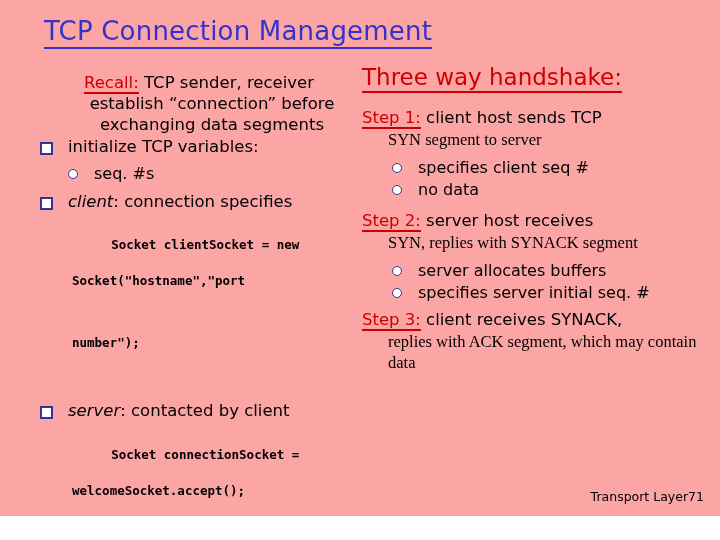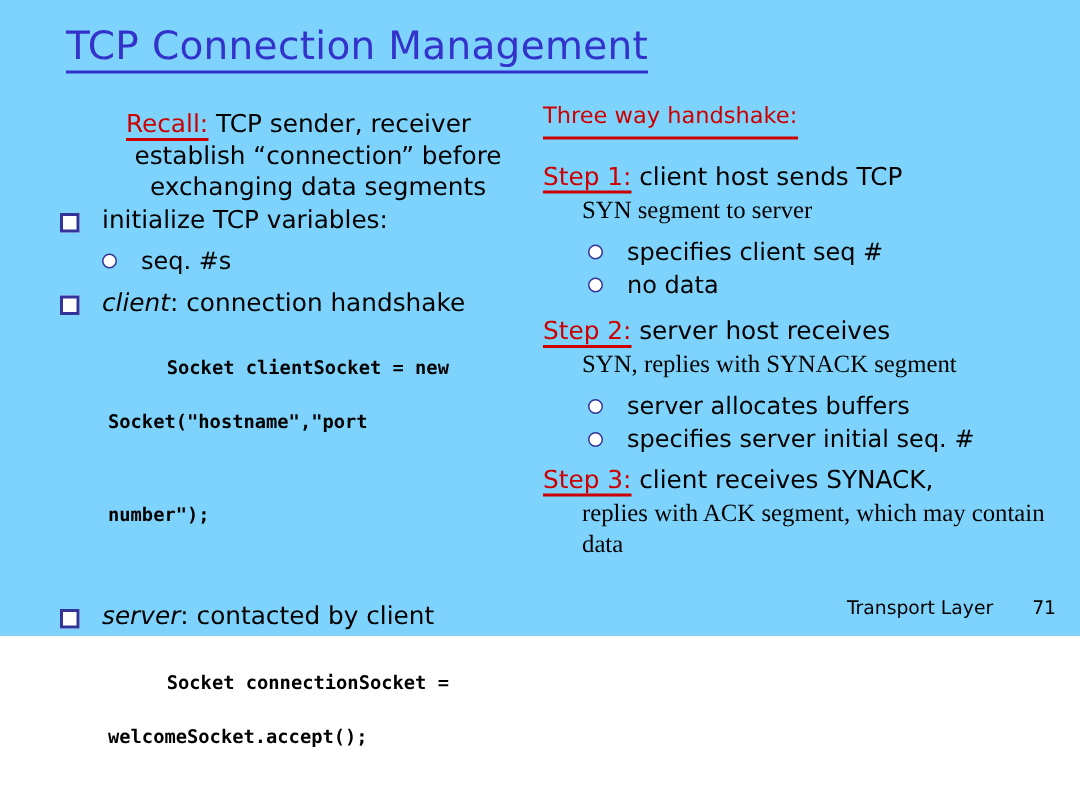--- a/index.html
+++ b/index.html
@@ -13,22 +13,22 @@
     font-family: "Liberation Sans", sans-serif;
     overflow: hidden;
     position: relative;
     -webkit-font-smoothing: none;
   }
 
   .slide {
     position: absolute;
     inset: 0;
     width: 720px;
-    height: 424px;
-    background: #7dd3fc;
+    height: 516px;
+    background: #fca5a5;
   }
 
   
   .slide-title {
     position: absolute;
     left: 44px;
     top: 16px;
     font-family: "DejaVu Sans", sans-serif;
     font-size: 26px;
     line-height: 30px;
@@ -80,21 +80,21 @@
   .label-red {
     color: #cc0000;
     border-bottom: 2px solid #cc0000;
     padding-bottom: 0px;
     font-family: "DejaVu Sans", sans-serif;
   }
 
   
   .head-red {
     font-family: "DejaVu Sans", sans-serif;
-    font-size: 15px;
+    font-size: 23px;
     line-height: 26px;
     color: #cc0000;
     border-bottom: 2px solid #cc0000;
     display: inline-block;
     padding-bottom: 1px;
     white-space: nowrap;
     margin-bottom: 14px;
   }
 
   
@@ -164,21 +164,20 @@
   
   .footer {
     position: absolute;
     right: 16px;
     bottom: 12px;
     font-family: "DejaVu Sans", sans-serif;
     font-size: 12.5px;
     color: #000000;
     display: flex;
     align-items: flex-start;
-    gap: 26px;
     white-space: nowrap;
   }
 </style>
 </head>
 <body>
 
 <div class="slide">
 
   <div class="slide-title">TCP Connection Management</div>
 
@@ -199,21 +198,21 @@
     <div class="bullet-row lvl2">
       <span class="bullet-ci"></span>
       <span>seq. #s</span>
     </div>
 
 
     <div class="spacer-6"></div>
 
     <div class="bullet-row">
       <span class="bullet-sq"></span>
-      <span class="ital">client</span><span>: connection handshake</span>
+      <span class="ital">client</span><span>: connection specifies</span>
     </div>
 
     <div class="spacer-6"></div>
 
     <div class="code">
       <span>Socket clientSocket = new</span>
       <span class="ln2">Socket("hostname","port</span>
       <span class="ln3">number");</span>
     </div>
 

